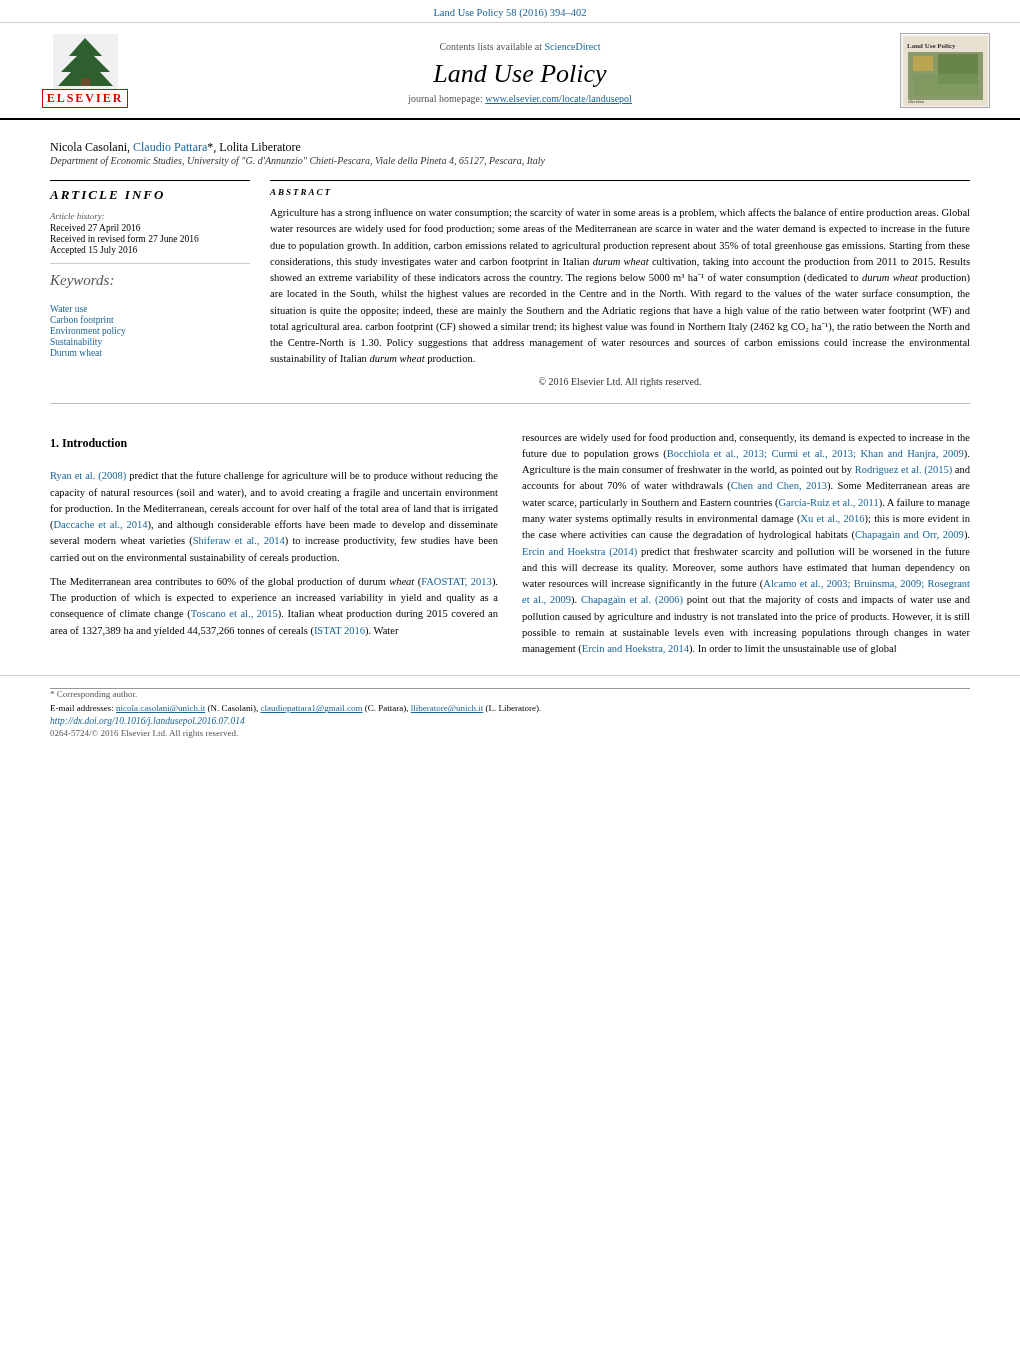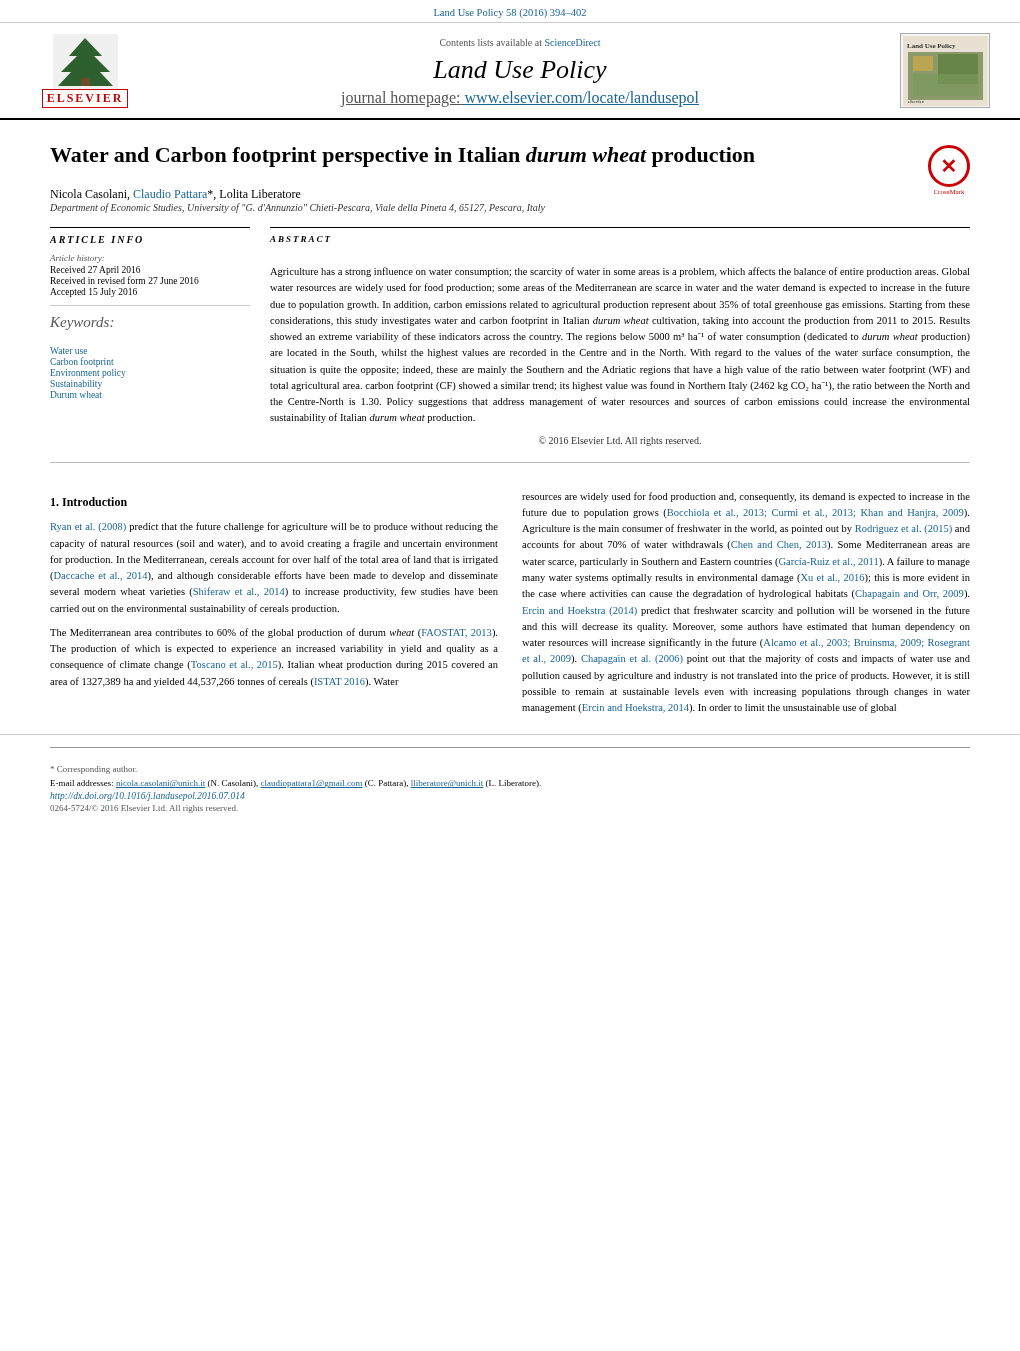--- a/index.html
+++ b/index.html
@@ -142,21 +142,21 @@
     }
 
     
     .article-info {
       width: 200px;
       flex-shrink: 0;
       border-top: 1px solid #000;
       padding-top: 6px;
     }
     .article-info h3 {
-      font-size: 10px;
+      font-size: 13px;
       font-weight: bold;
       letter-spacing: 2px;
       text-transform: uppercase;
       margin-bottom: 8px;
       font-style: italic;
     }
     .article-info .section-label {
       font-size: 9px;
       font-style: italic;
       color: #555;
@@ -188,21 +188,21 @@
     .abstract-col {
       flex: 1;
       border-top: 1px solid #000;
       padding-top: 6px;
     }
     .abstract-col h3 {
       font-size: 9px;
       font-weight: bold;
       letter-spacing: 2px;
       text-transform: uppercase;
-      margin-bottom: 20px;
+      margin-bottom: 8px;
       font-style: italic;
     }
     .abstract-text {
       font-size: 10.5px;
       line-height: 1.55;
       text-align: justify;
       color: #000;
     }
     .abstract-text em {
       font-style: italic;
@@ -231,21 +231,21 @@
     .body-col {
       flex: 1;
       font-size: 10.5px;
       line-height: 1.55;
       text-align: justify;
     }
 
     .section-heading {
       font-size: 12px;
       font-weight: bold;
-      margin-bottom: 8px;
+      margin-bottom: 16px;
       margin-top: 4px;
     }
 
     .body-col p {
       margin-bottom: 8px;
       text-align: justify;
     }
     .body-col a, .body-col .ref-link {
       color: #1a6496;
       text-decoration: none;
@@ -254,21 +254,21 @@
     
     .footer-area {
       padding: 12px 50px 8px;
       border-top: 1px solid #ccc;
       margin-top: 10px;
     }
     .footer-note {
       font-size: 9px;
       color: #555;
       border-top: 1px solid #999;
-      padding-top: 16px;
+      padding-top: 0;
       margin-bottom: 4px;
     }
     .footer-links {
       font-size: 9.5px;
       color: #1a6496;
     }
     .footer-links a {
       color: #1a6496;
       text-decoration: none;
       font-style: italic;
@@ -309,50 +309,41 @@
       </svg>
       <div class="elsevier-label">ELSEVIER</div>
     </div>
 
     <div class="journal-center">
       <div class="contents-line">
         <span>Contents lists available at</span>
         <a href="#" style="color:#1a6496;">ScienceDirect</a>
       </div>
       <div class="journal-title" style="font-size:26px; font-style:italic; margin: 4px 0;">Land Use Policy</div>
-      <div style="font-size:16px; color:#555;text-decoration:underline;">
+      <div style="font-size:10px; color:#555;">
         <span>journal homepage:</span>
         <a href="#" style="color:#1a6496;">www.elsevier.com/locate/landusepol</a>
       </div>
     </div>
 
     <div class="journal-logo">
       <svg width="85" height="70" viewBox="0 0 85 70">
         <rect width="85" height="70" fill="#e8e0d0"></rect>
         <text x="4" y="12" font-size="7" font-weight="bold" fill="#333">Land Use Policy</text>
         <rect x="5" y="16" width="75" height="48" fill="#8b9a6b"></rect>
         <rect x="10" y="20" width="20" height="15" fill="#c8a84b" opacity="0.8"></rect>
         <rect x="35" y="18" width="40" height="30" fill="#5a7a3a" opacity="0.7"></rect>
         <rect x="10" y="38" width="65" height="22" fill="#7a9a5a" opacity="0.6"></rect>
         <text x="5" y="67" font-size="5" fill="#555">elsevier</text>
       </svg>
     </div>
   </div>
 
   <div class="article-content">
 
-    <div class="title-row">
-      <div class="article-title">
-        <span>Water and Carbon footprint perspective in Italian </span><em>durum wheat</em><span> production</span>
-      </div>
-      <div class="crossmark">
-        <div class="crossmark-inner">✕</div>
-        <div style="font-size:7px; text-align:center; color:#c00; margin-top:1px;">CrossMark</div>
-      </div>
-    </div>
 
     <div class="authors">
       <span>
         Nicola Casolani, <a href="#" style="color:#1a6496;">Claudio Pattara</a>*, Lolita Liberatore
       </span>
     </div>
 
     <div class="affiliation">Department of Economic Studies, University of "G. d'Annunzio" Chieti-Pescara, Viale della Pineta 4, 65127, Pescara, Italy</div>
 
     <div class="two-col">

